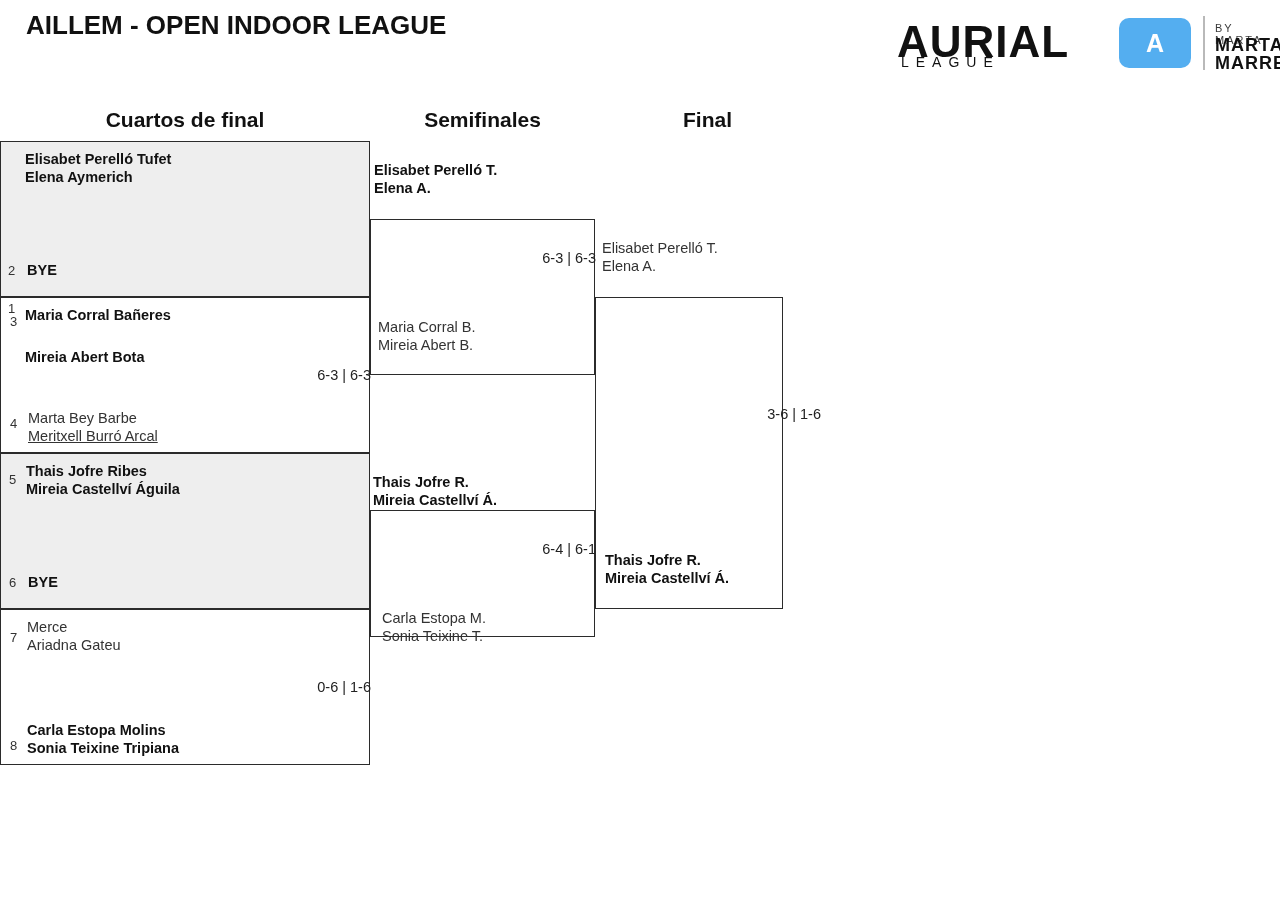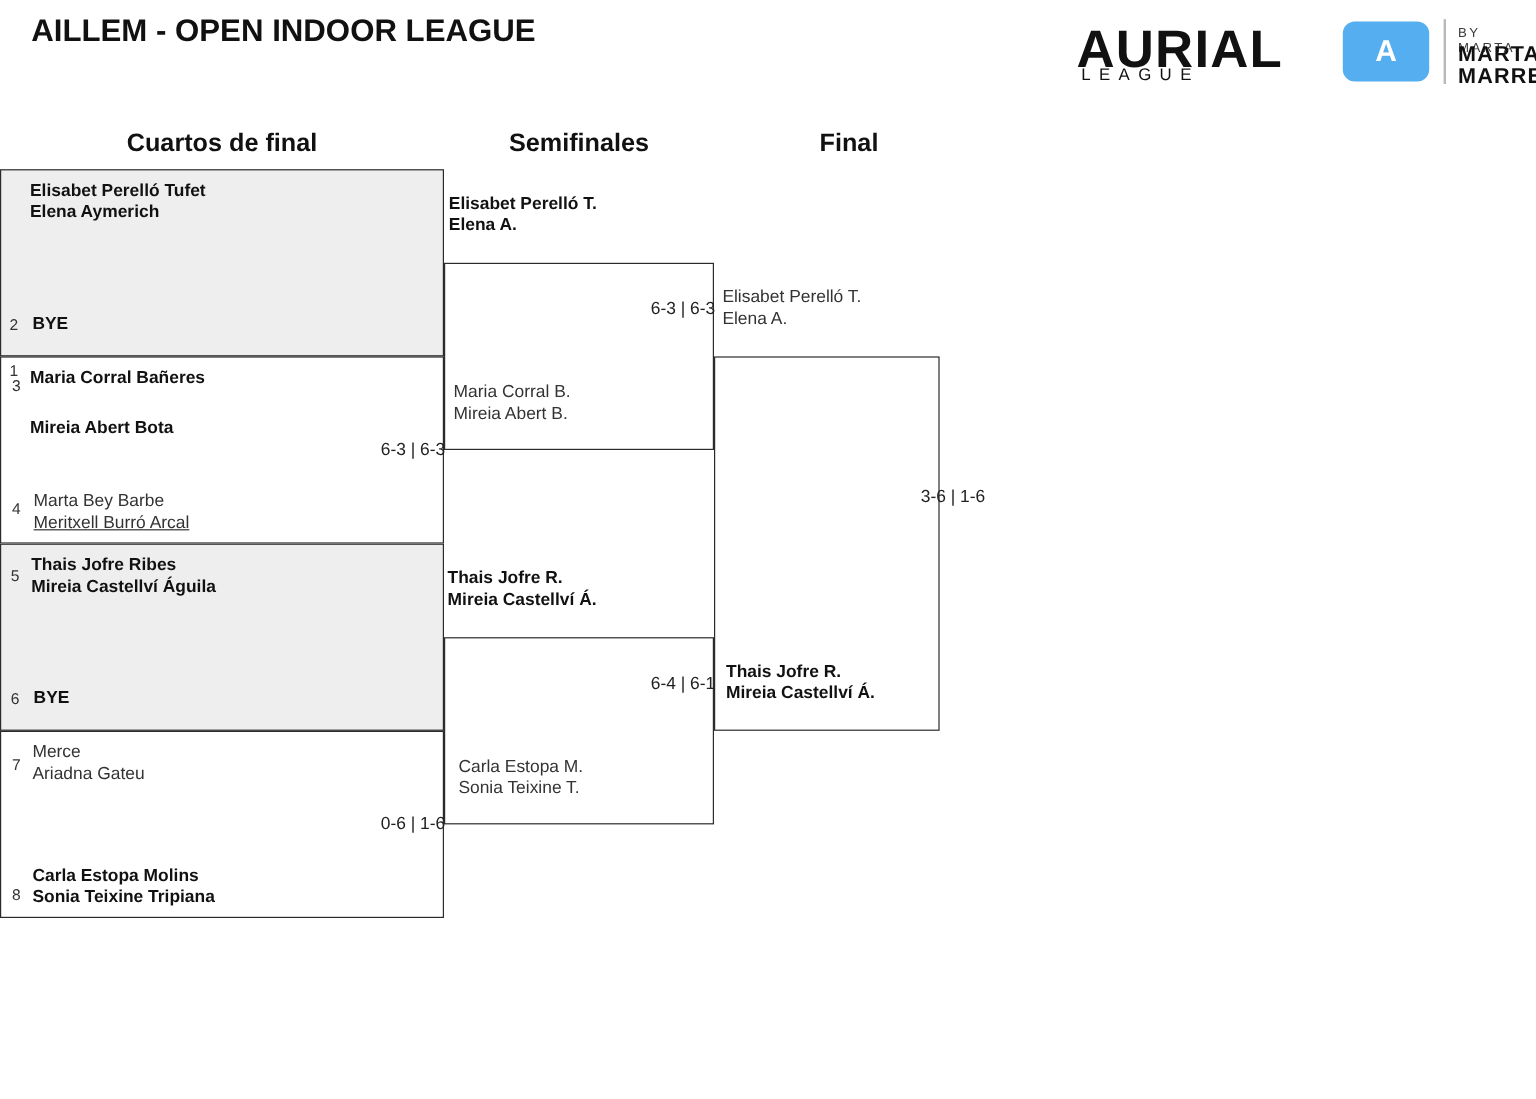--- a/index.html
+++ b/index.html
@@ -245,21 +245,21 @@
   <div class="score" style="left:0px; top:30px; width:225px;">6-3 | 6-3</div>
   <div class="team norm" style="left:7px; top:98px;">Maria Corral B.</div>
   <div class="team norm" style="left:7px; top:116px;">Mireia Abert B.</div>
 </div>
 
 <div class="match" style="left:370px; top:160px; width:225px; height:48px;">
   <div class="team bold" style="left:4px; top:1px;">Elisabet Perelló T.</div>
   <div class="team bold" style="left:4px; top:19px;">Elena A.</div>
 </div>
 
-<div class="match m-border-full" style="left:370px; top:531px; width:225px; height:156px;">
+<div class="match m-border-full" style="left:370px; top:510px; width:225px; height:127px;">
   <div class="score" style="left:0px; top:30px; width:225px;">6-4 | 6-1</div>
   <div class="team norm" style="left:11px; top:98px;">Carla Estopa M.</div>
   <div class="team norm" style="left:11px; top:116px;">Sonia Teixine T.</div>
 </div>
 
 <div class="match" style="left:370px; top:472px; width:225px; height:48px;">
   <div class="team bold" style="left:3px; top:1px;">Thais Jofre R.</div>
   <div class="team bold" style="left:3px; top:19px;">Mireia Castellví Á.</div>
 </div>
 

